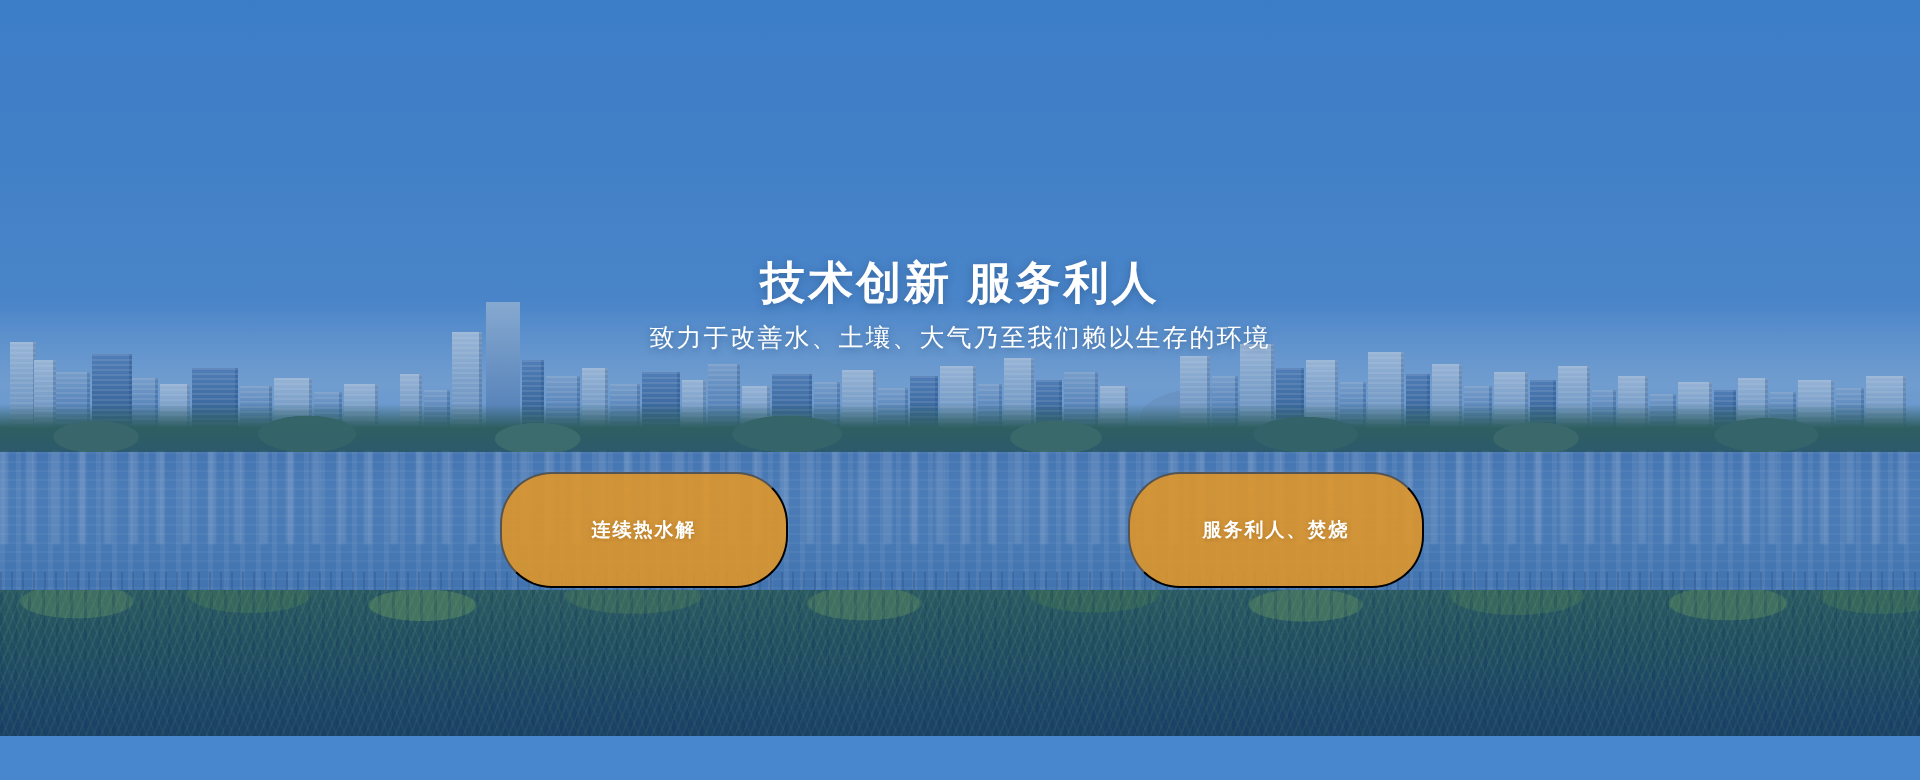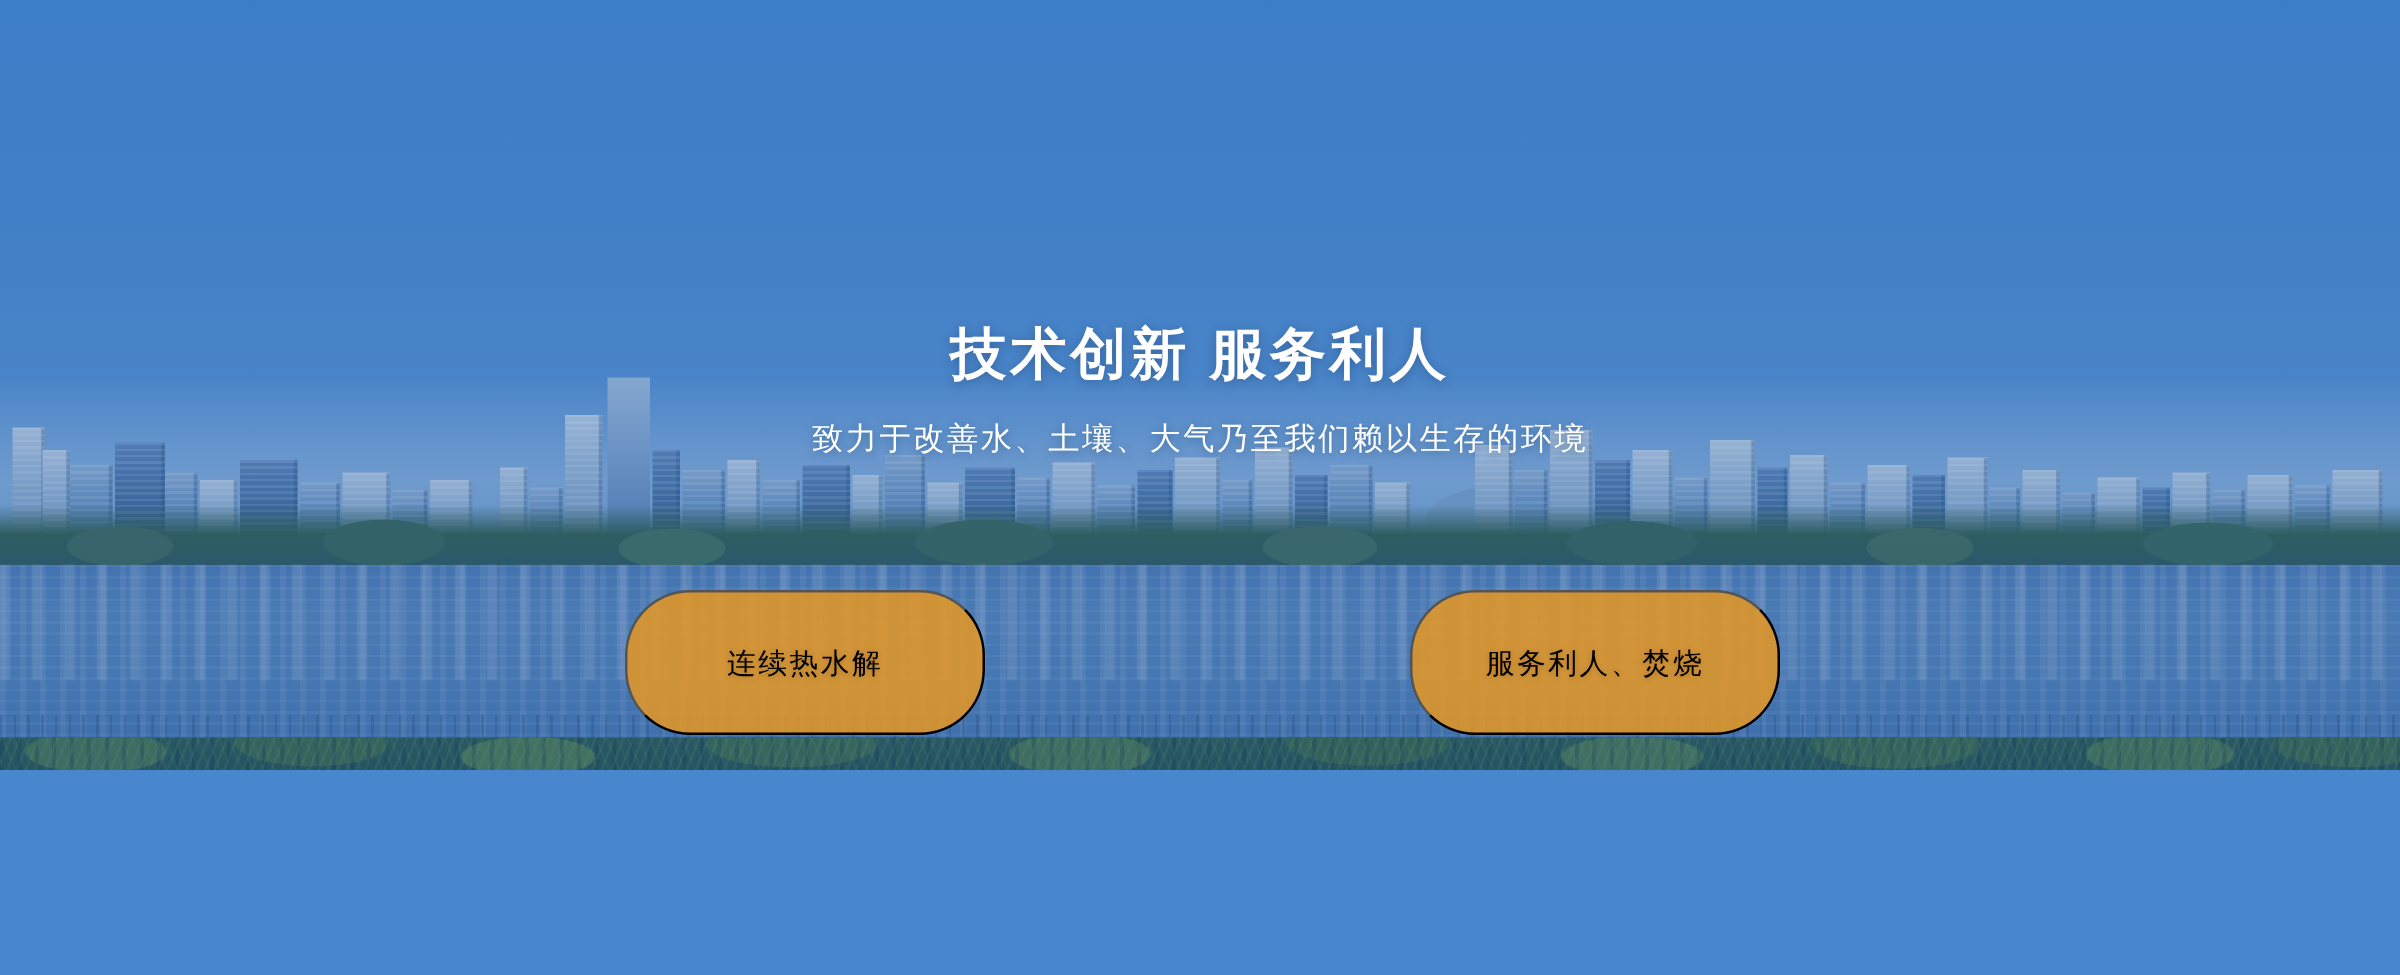--- a/index.html
+++ b/index.html
@@ -4,21 +4,21 @@
 <style>
   * { margin:0; padding:0; box-sizing:border-box; }
   html, body {
     width:1920px; height:780px;
     overflow:hidden;
     font-family:"Liberation Sans", sans-serif;
     background:#4887cd;
   }
   .hero {
     position:relative;
-    width:1920px; height:616px;
+    width:1920px; height:736px;
     overflow:hidden;
   }
 
   
   .sky {
     position:absolute; left:0; top:0; width:1920px; height:430px;
     background:linear-gradient(180deg,
        #3f81cc 0%,
        #4787cd 38%,
        #5390d2 72%,
@@ -137,43 +137,43 @@
   }
   .headline {
     color:#ffffff;
     font-size:45px;
     font-weight:bold;
     letter-spacing:3px;
     line-height:1.1;
     text-shadow:0 2px 8px rgba(20,50,90,.35);
   }
   .subhead {
-    margin-top:26px;
+    margin-top:13px;
     color:#ffffff;
     font-size:25px;
     font-weight:normal;
     letter-spacing:2px;
     text-shadow:0 2px 7px rgba(20,50,90,.40);
   }
 
   
   .btn-row {
     position:absolute; left:500px; top:472px;
     width:924px; height:116px;
     display:flex; justify-content:space-between; align-items:stretch;
     z-index:7;
   }
   .pill {
     width:288px; height:116px;
     border-radius:52px;
     background:rgba(230,150,33,.86);
     display:flex; align-items:center; justify-content:center;
-    color:#000000;
-    font-size:23px;
-    font-weight:normal;
+    color:#ffffff;
+    font-size:19px;
+    font-weight:bold;
     letter-spacing:2px;
     cursor:pointer;
     text-shadow:0 1px 4px rgba(120,70,0,.35);
     backdrop-filter:saturate(120%);
   }
   .pill:nth-child(2){ width:296px; }
   .pill:nth-child(3){ width:300px; }
 </style>
 </head>
 <body>

